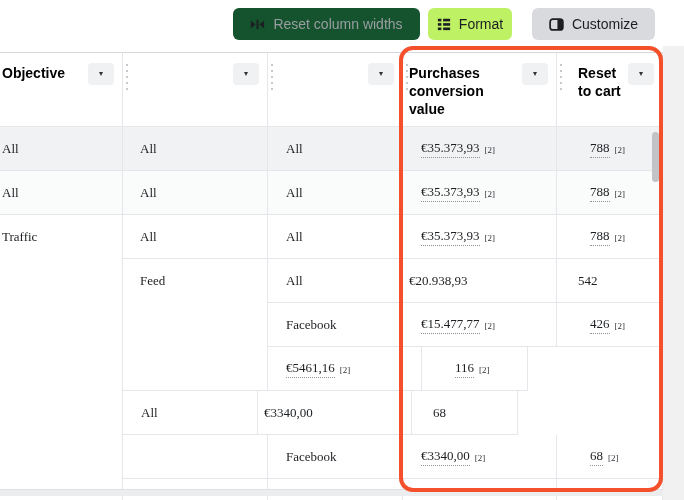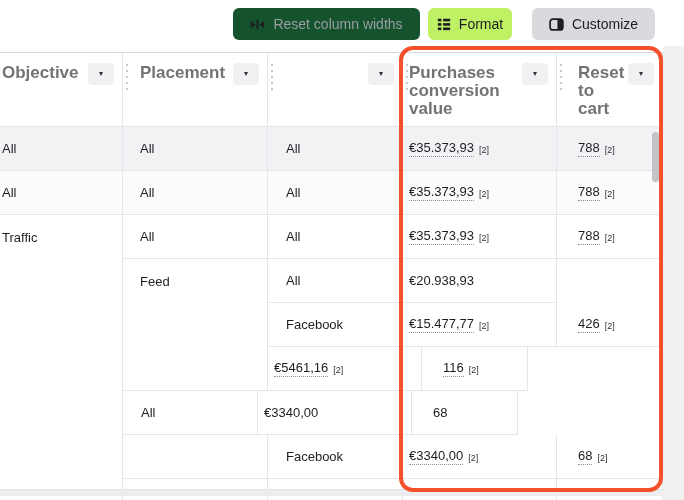--- a/index.html
+++ b/index.html
@@ -13,40 +13,40 @@
   .btn-reset { left:233px; width:187px; background:#14532d; }
   .btn-reset .lbl { color:#9a9da2; }
   .btn-format { left:428px; width:84px; background:#bef264; }
   .btn-customize { left:532px; width:123px; background:#d8dade; }
   .btn svg { display:block; }
 
   
   .thead { position:absolute; left:0; top:52px; width:663px; height:75px; display:flex;
            border-top:1px solid #d6d8dc; border-bottom:1px solid #e4e6e9; background:#fff; }
   .th { position:relative; height:100%; border-right:1px solid #e4e6e9; padding-top:11px; }
-  .th .label { font-size:17px; font-weight:700; color:#737373; line-height:18px; display:block; }
+  .th .label { font-size:14px; font-weight:700; color:#000000; line-height:18px; display:block; }
   .c0 { width:123px; padding-left:2px; }
   .c1 { width:145px; padding-left:17px; }
   .c2 { width:135px; padding-left:18px; }
   .c3 { width:154px; padding-left:6px; }
   .c4 { width:106px; padding-left:21px; }
   .th .label { max-width:calc(100% - 36px); }
   .chev { position:absolute; top:10px; right:8px; width:26px; height:22px; border:none; border-radius:4px;
           background:#f0f1f3; color:#2f3237; font-size:8px; line-height:22px; text-align:center; cursor:pointer; }
   .dots { position:absolute; left:3px; top:11px; width:2px; height:27px;
           background:repeating-linear-gradient(to bottom,#c6c8cc 0 2px, transparent 2px 6px); }
 
   .tbody { position:absolute; left:0; top:127px; width:663px; }
-  .tr { display:flex; width:663px; height:44px; }
+  .tr { display:flex; width:663px; height:44px;font-family:Liberation Serif, serif; }
   .tr.partial { height:10px; }
   .td { height:100%; border-right:1px solid #e4e6e9; display:flex; align-items:center; font-size:13px; color:#1c1e21; }
   .td.bb { border-bottom:1px solid #e4e6e9; }
   .r0 .td { background:#f1f2f4; }
   .r1 .td { background:#fafbfb; }
-  .est { border-bottom:1px dotted #8f9398; padding-bottom:1px; }
+  .est { border-bottom:1px dotted #8f9398; padding-bottom:1px;margin-left:12px; }
   .fn { font-size:9px; color:#2f3136; margin-left:5px; position:relative; top:1px; }
 
   
   .divider-band { position:absolute; left:0; top:489px; width:684px; height:7px; background:#ebedee; border-top:1px solid #dfe1e3; }
   .footer-row { position:absolute; left:0; top:496px; width:663px; height:4px; display:flex; background:#fff; }
   .footer-row .td { background:#fff; }
 
   
   .right-strip { position:absolute; left:663px; top:46px; width:21px; height:454px; background:#f1f1f2; z-index:1; }
   .red-highlight { position:absolute; left:399px; top:46px; width:264px; height:446px;
@@ -93,21 +93,20 @@
     <span>Customize</span>
   </button>
 
   <div class="thead">
     <div class="th c0">
       <span class="label">Objective</span>
       <button class="chev"><span>▾</span></button>
     </div>
     <div class="th c1">
       <span class="dots"></span>
-      <span class="label">Placement</span>
       <button class="chev"><span>▾</span></button>
     </div>
     <div class="th c2">
       <span class="dots"></span>
       <button class="chev"><span>▾</span></button>
     </div>
     <div class="th c3">
       <span class="dots"></span>
       <span class="label">Purchases conversion value</span>
       <button class="chev"><span>▾</span></button>
@@ -184,20 +183,24 @@
     <div class="tr">
       <div class="td c0"></div>
       <div class="td c1">
           <span>Feed</span>
         </div>
       <div class="td c2 bb">
           <span>All</span>
         </div>
       <div class="td c3 bb">
           <span>€20.938,93</span>
+          <span class="fn"></span>
+        </div>
+      <div class="td c4 bb">
+          <span>542</span>
           <span class="fn"></span>
         </div>
     </div>
 
     <div class="tr">
       <div class="td c0"></div>
       <div class="td c1"></div>
       <div class="td c2 bb">
           <span>Facebook</span>
         </div>

